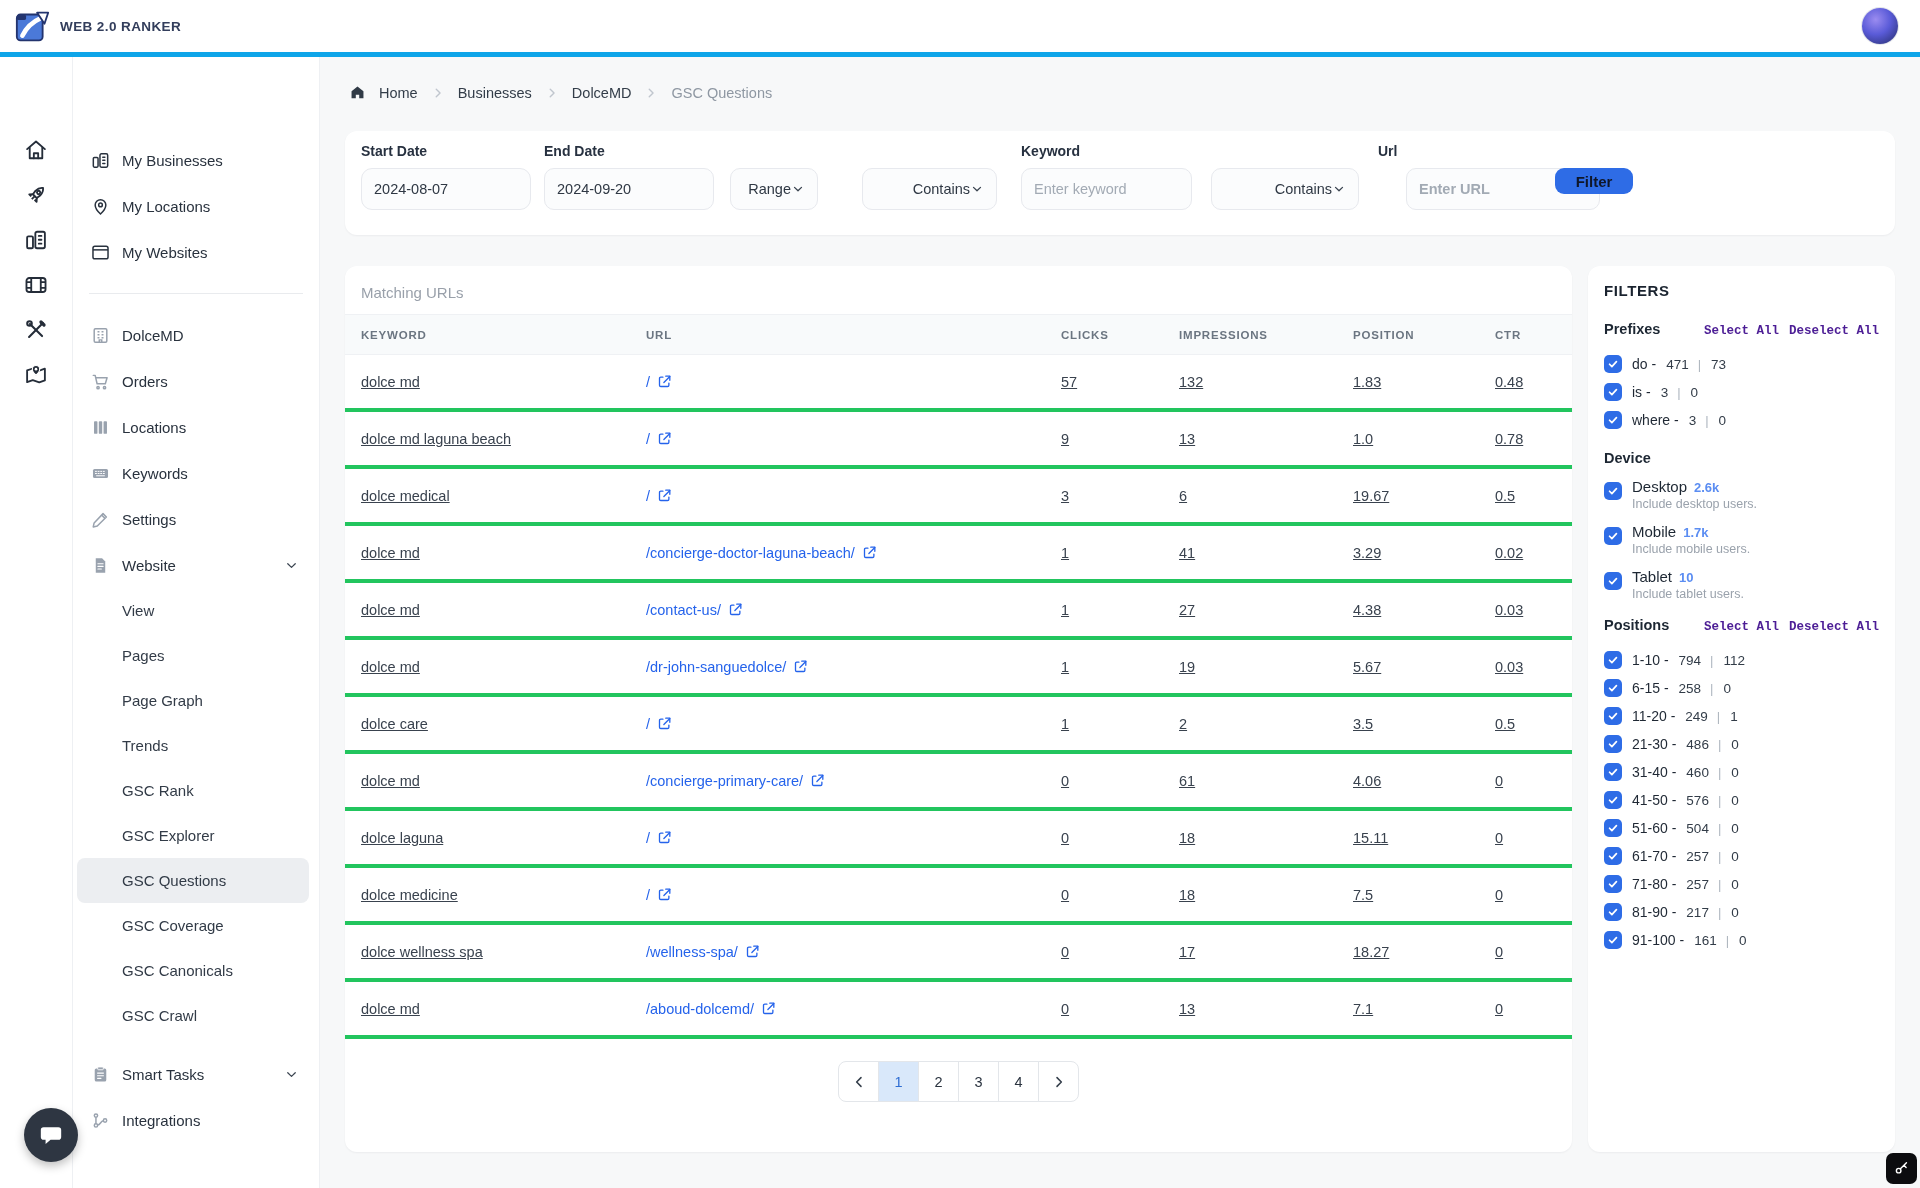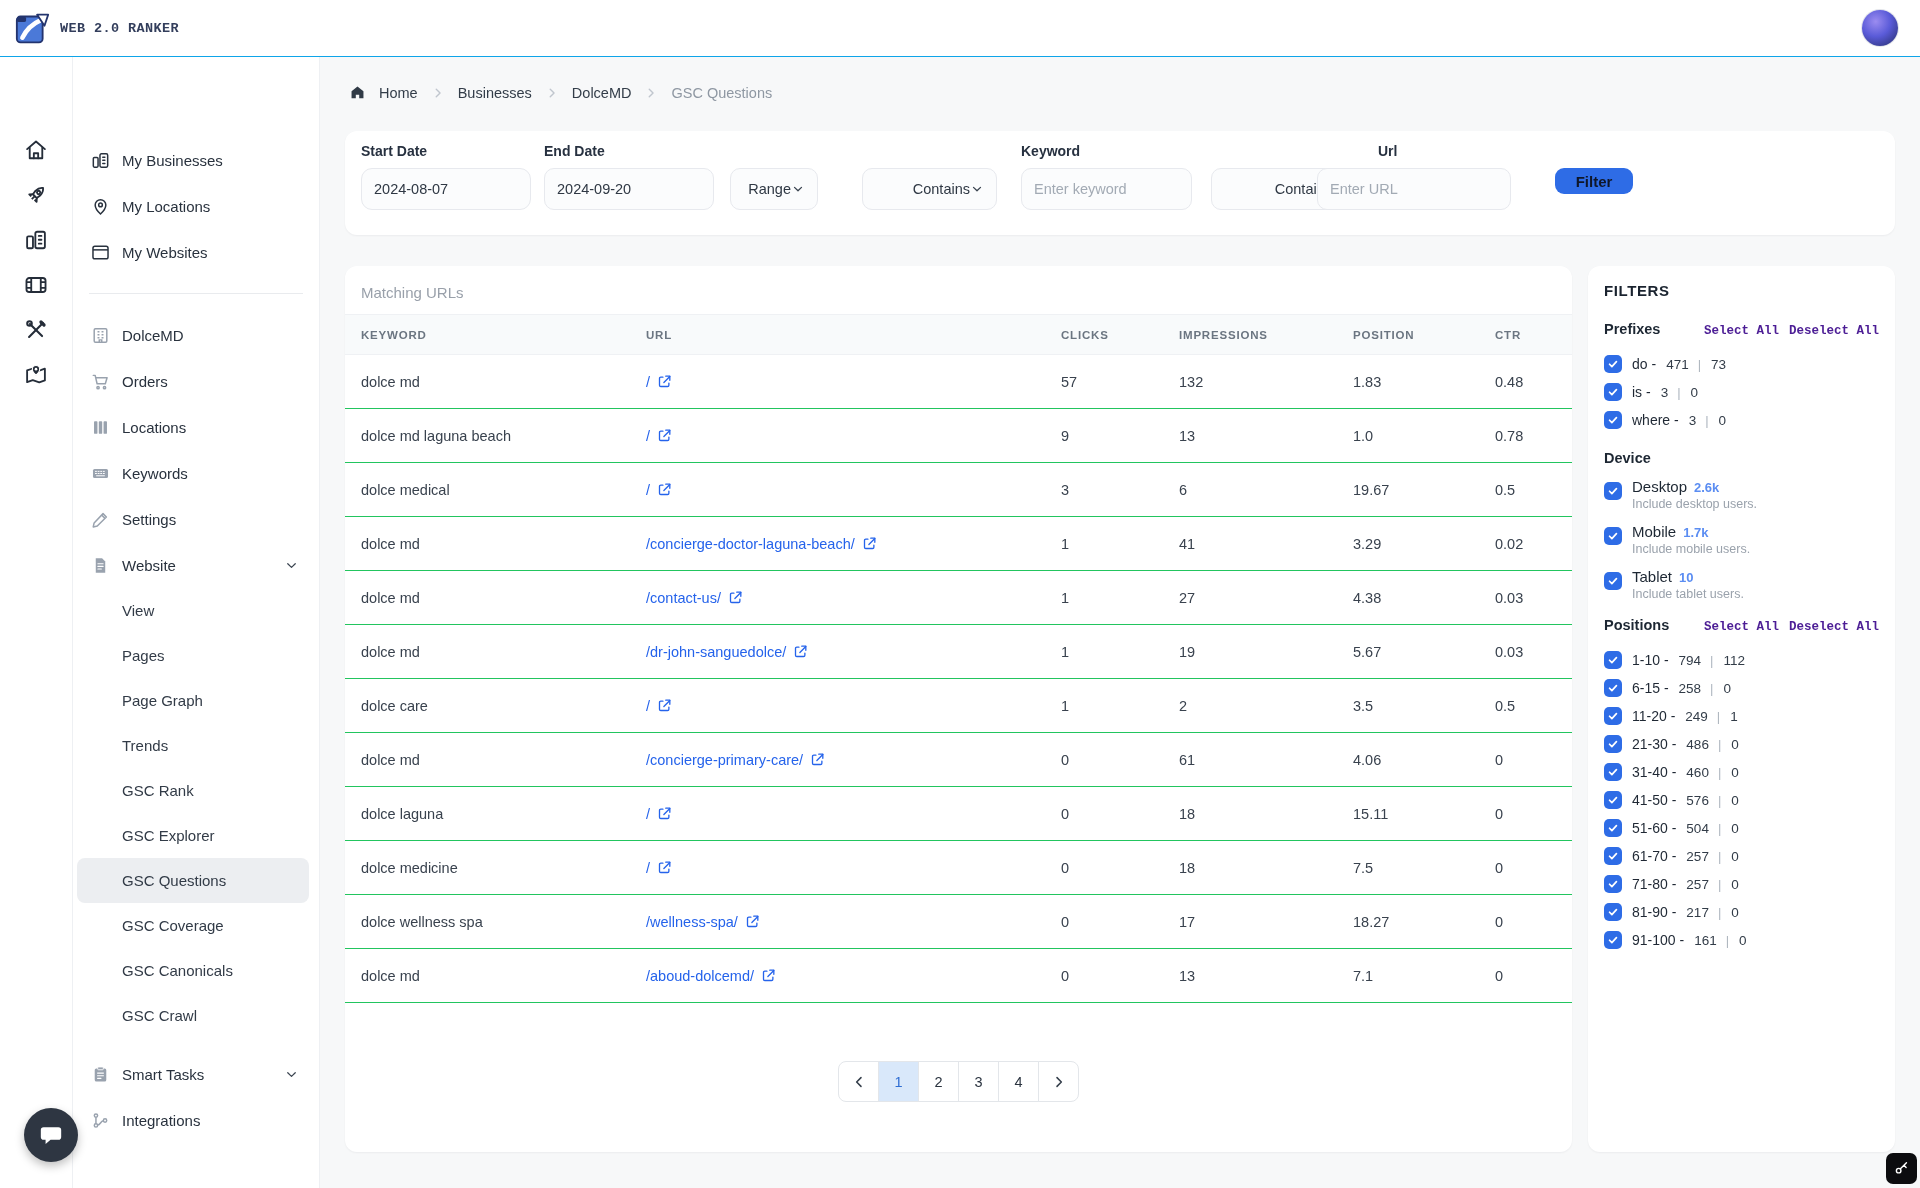--- a/index.html
+++ b/index.html
@@ -1,21 +1,21 @@
 <!DOCTYPE html>
 <html><head>
 <meta charset="utf-8">
 <style>
   html,body{margin:0;padding:0;}
   body{font-family:"Liberation Sans",sans-serif;background:#f7f8f9;}
   .app{position:relative;width:1920px;height:1188px;background:#f7f8f9;overflow:hidden;}
   svg{display:block;}
 
   
-  .topbar{position:absolute;top:0;left:0;width:1920px;height:57px;background:#fff;border-bottom:1px solid #0ea5e9;display:flex;align-items:center;justify-content:space-between;padding:0 22px 0 14px;box-sizing:border-box;z-index:6;font-family:Liberation Mono, monospace;}
+  .topbar{position:absolute;top:0;left:0;width:1920px;height:57px;background:#fff;border-bottom:5px solid #0ea5e9;display:flex;align-items:center;justify-content:space-between;padding:0 22px 0 14px;box-sizing:border-box;z-index:6;}
   .logo{display:flex;align-items:center;gap:9px;}
   .logo-text{font-size:13.5px;font-weight:bold;color:#333e5c;letter-spacing:.03em;}
   .avatar{width:36px;height:36px;border-radius:50%;background:radial-gradient(circle at 38% 32%,#9b8cf0 0%,#5a5bd8 45%,#232b66 100%);box-shadow:0 0 0 1px #e3e5ea;}
 
   
   .rail{position:absolute;left:0;top:57px;bottom:0;width:73px;background:#fff;border-right:1px solid #eef0f3;display:flex;flex-direction:column;align-items:center;padding-top:80px;gap:19px;box-sizing:border-box;z-index:5;}
   .rail-btn{width:26px;height:26px;background:none;border:none;padding:0;cursor:pointer;}
 
   
   .sidebar{position:absolute;left:73px;top:57px;bottom:0;width:247px;background:#fff;border-right:1px solid #eef0f3;box-sizing:border-box;padding-top:80px;z-index:5;}
@@ -37,21 +37,21 @@
   .f-input,.f-select{position:absolute;top:37px;height:42px;border:1px solid #e7e9ee;background:#fbfcfd;border-radius:10px;box-sizing:border-box;font-size:14.5px;color:#2f3844;padding:0 12px;font-family:inherit;}
   .f-input::placeholder{color:#a2aab4;}
   .f-select{display:flex;align-items:center;justify-content:flex-end;cursor:pointer;}
   .filter-btn{position:absolute;left:1210px;top:37px;width:78px;height:26px;background:#2e6ce6;color:#0f172a;border:none;border-radius:9px;font-size:15px;font-weight:600;font-family:inherit;cursor:pointer;}
 
   .content{position:absolute;left:25px;top:209px;display:flex;gap:16px;}
   .table-card{width:1227px;height:886px;background:#fff;border-radius:12px;box-shadow:0 1px 2px rgba(16,24,40,.05);position:relative;box-sizing:border-box;}
   .card-title{padding:18px 16px 13px;font-size:15px;color:#99a0aa;}
   .thead,.trow{display:grid;grid-template-columns:285px 415px 118px 174px 142px 60px;padding:0 16px;align-items:center;}
   .thead{height:39px;background:#f8fafb;border-top:1px solid #eff1f4;border-bottom:1px solid #eff1f4;font-size:11.5px;font-weight:700;letter-spacing:.07em;color:#6b7581;}
-  .trow{height:53px;border-bottom:1px solid #22c55e;font-size:14.5px;color:#39424e;}
+  .trow{height:53px;border-bottom:4px solid #22c55e;font-size:14.5px;color:#39424e;text-decoration:underline;}
   .url-link{display:inline-flex;align-items:center;gap:7px;color:#2563eb;text-decoration:none;font-size:14.5px;cursor:pointer;}
 
   .pagination{position:absolute;left:0;right:0;top:795px;display:flex;justify-content:center;}
   .pg{display:flex;}
   .page-btn{width:41px;height:41px;background:#fff;border:1px solid #e3e6ea;margin-left:-1px;font-size:14.5px;color:#2b3440;display:flex;align-items:center;justify-content:center;font-family:inherit;padding:0;cursor:pointer;}
   .page-btn:first-child{border-radius:8px 0 0 8px;margin-left:0;}
   .page-btn:last-child{border-radius:0 8px 8px 0;}
   .page-btn.current{background:#d9e8fa;color:#2f6ed3;}
 
   
@@ -343,21 +343,21 @@
             <path d="M6 9.2 12 15l6-5.8"></path>
           </svg>
       </div>
       <input class="f-input" style="left: 676px; width: 171px;" placeholder="Enter keyword">
       <div class="f-select" style="left:866px;width:148px">
         <span>Contains</span>
         <svg viewBox="0 0 24 24" width="14" height="14" fill="none" stroke="#39434f" stroke-width="2.2" stroke-linecap="round" stroke-linejoin="round">
             <path d="M6 9.2 12 15l6-5.8"></path>
           </svg>
       </div>
-      <input class="f-input" style="left: 972px; width: 194px;" placeholder="Enter URL">
+      <input class="f-input" style="left: 1061px; width: 194px; font-weight: bold;" placeholder="Enter URL">
       <button class="filter-btn">Filter</button>
     </section>
 
     <div class="content">
 
       <section class="table-card">
         <div class="card-title">Matching URLs</div>
 
         <div class="thead">
           <div>KEYWORD</div>

